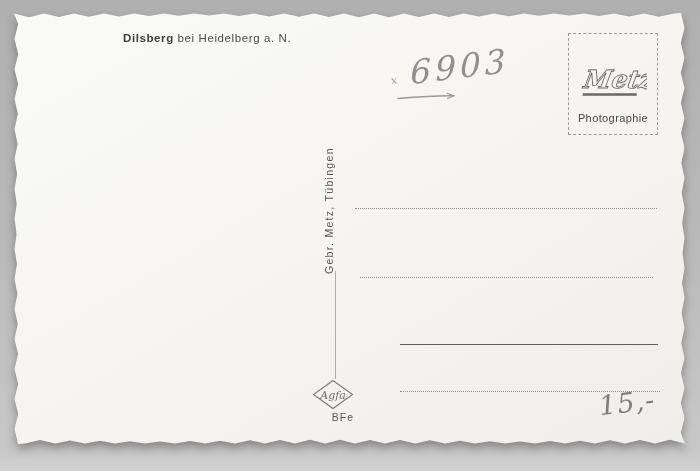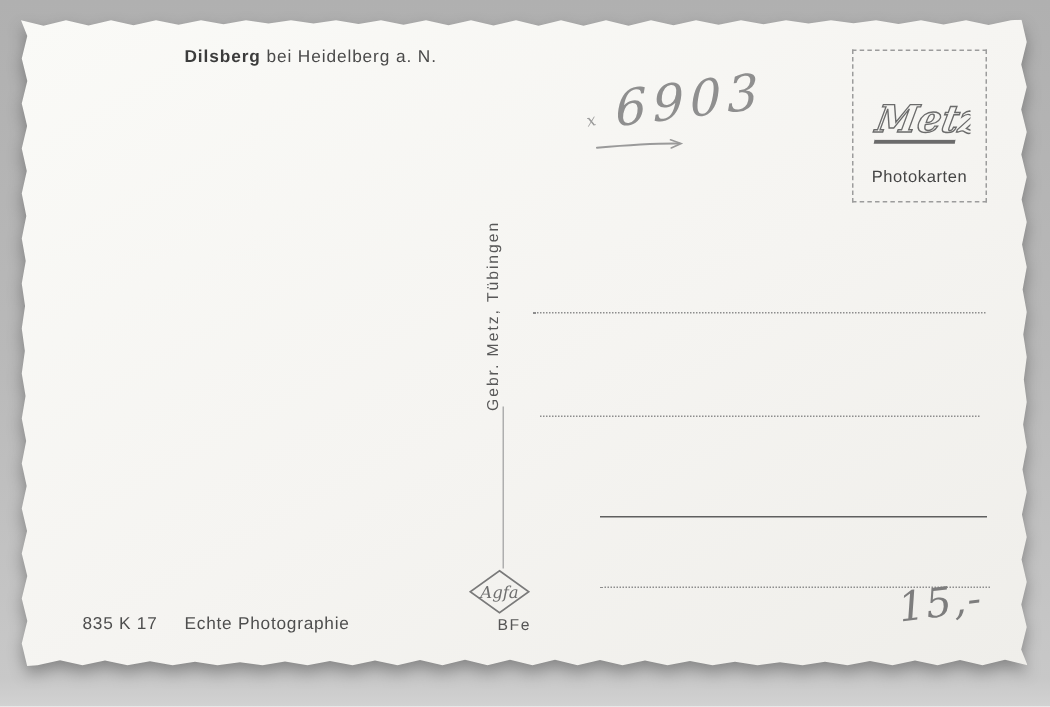--- a/index.html
+++ b/index.html
@@ -76,39 +76,35 @@
       </svg>
 
       <div class="abs metz-box">
         <svg width="68" height="42" viewBox="0 0 68 42">
           <g transform="translate(7,0) skewX(-10)">
             <text x="2" y="29" font-family="'DejaVu Serif',serif" font-style="italic" font-weight="bold" font-size="25" fill="none" stroke="#6b6b6b" stroke-width="0.9">Metz</text>
             <path d="M3 35.5 L57 35.5" fill="none" stroke="#6b6b6b" stroke-width="3"></path>
             <path d="M3 33.8 L57 33.8 M3 37.2 L57 37.2" fill="none" stroke="#f5f4f1" stroke-width="0.7"></path>
           </g>
         </svg>
-        <div class="metz-label">Photokarten</div>
+        <div class="metz-label">Photographie</div>
       </div>
 
       <div class="abs spine-text">Gebr. Metz, Tübingen</div>
       <div class="abs divider"></div>
 
       <div class="abs wline dotted line1"></div>
       <div class="abs wline dotted line2"></div>
       <div class="abs wline solid  line3"></div>
       <div class="abs wline dotted line4"></div>
 
       <svg class="abs agfa" width="42" height="32" viewBox="0 0 42 32">
         <polygon points="21,1.5 40.5,15.5 21,29.5 1.5,15.5" fill="none" stroke="#7a7a7a" stroke-width="1.1"></polygon>
         <text x="21" y="19.5" text-anchor="middle" font-family="'DejaVu Serif',serif" font-style="italic" font-size="11" fill="#6f6f6f">Agfa</text>
       </svg>
       <div class="abs agfa-code">BFe</div>
 
-      <div class="abs footer-row">
-        <span>835 K 17</span>
-        <span>Echte Photographie</span>
-      </div>
 
       <div class="abs hand hand-price">15,-</div>
 
     </div>
   </div>
 </div>
 
 </body></html>

